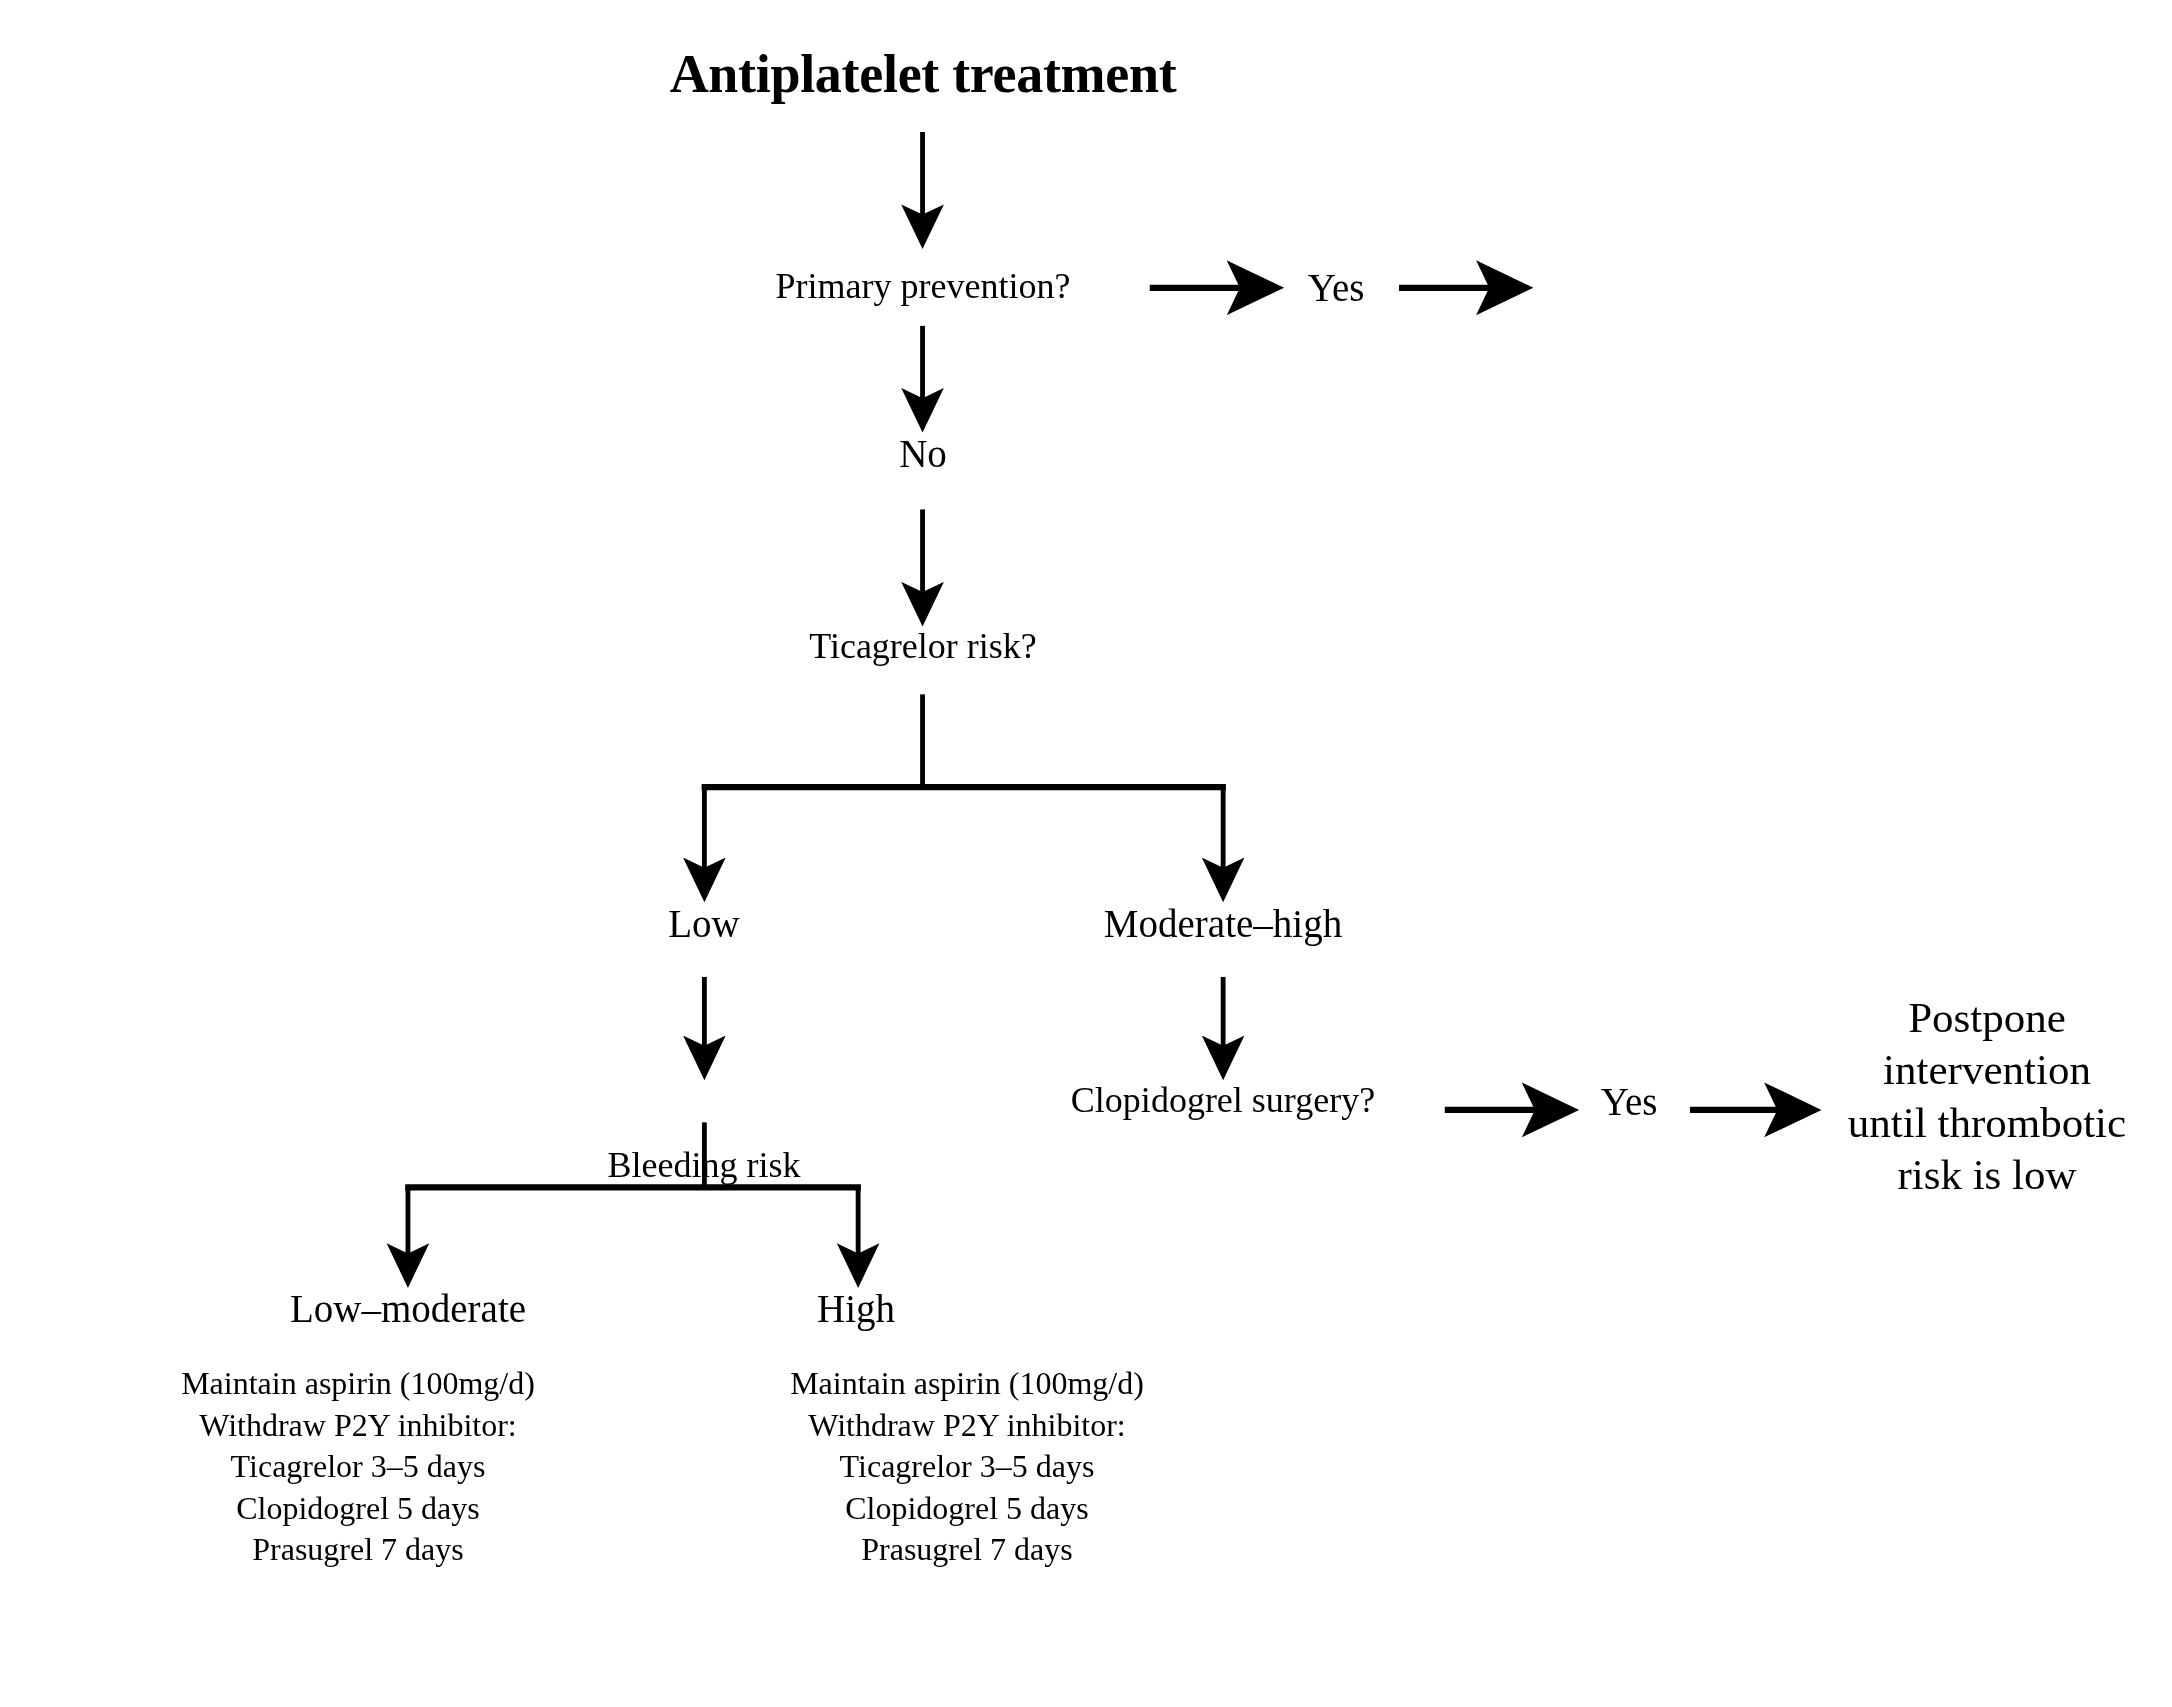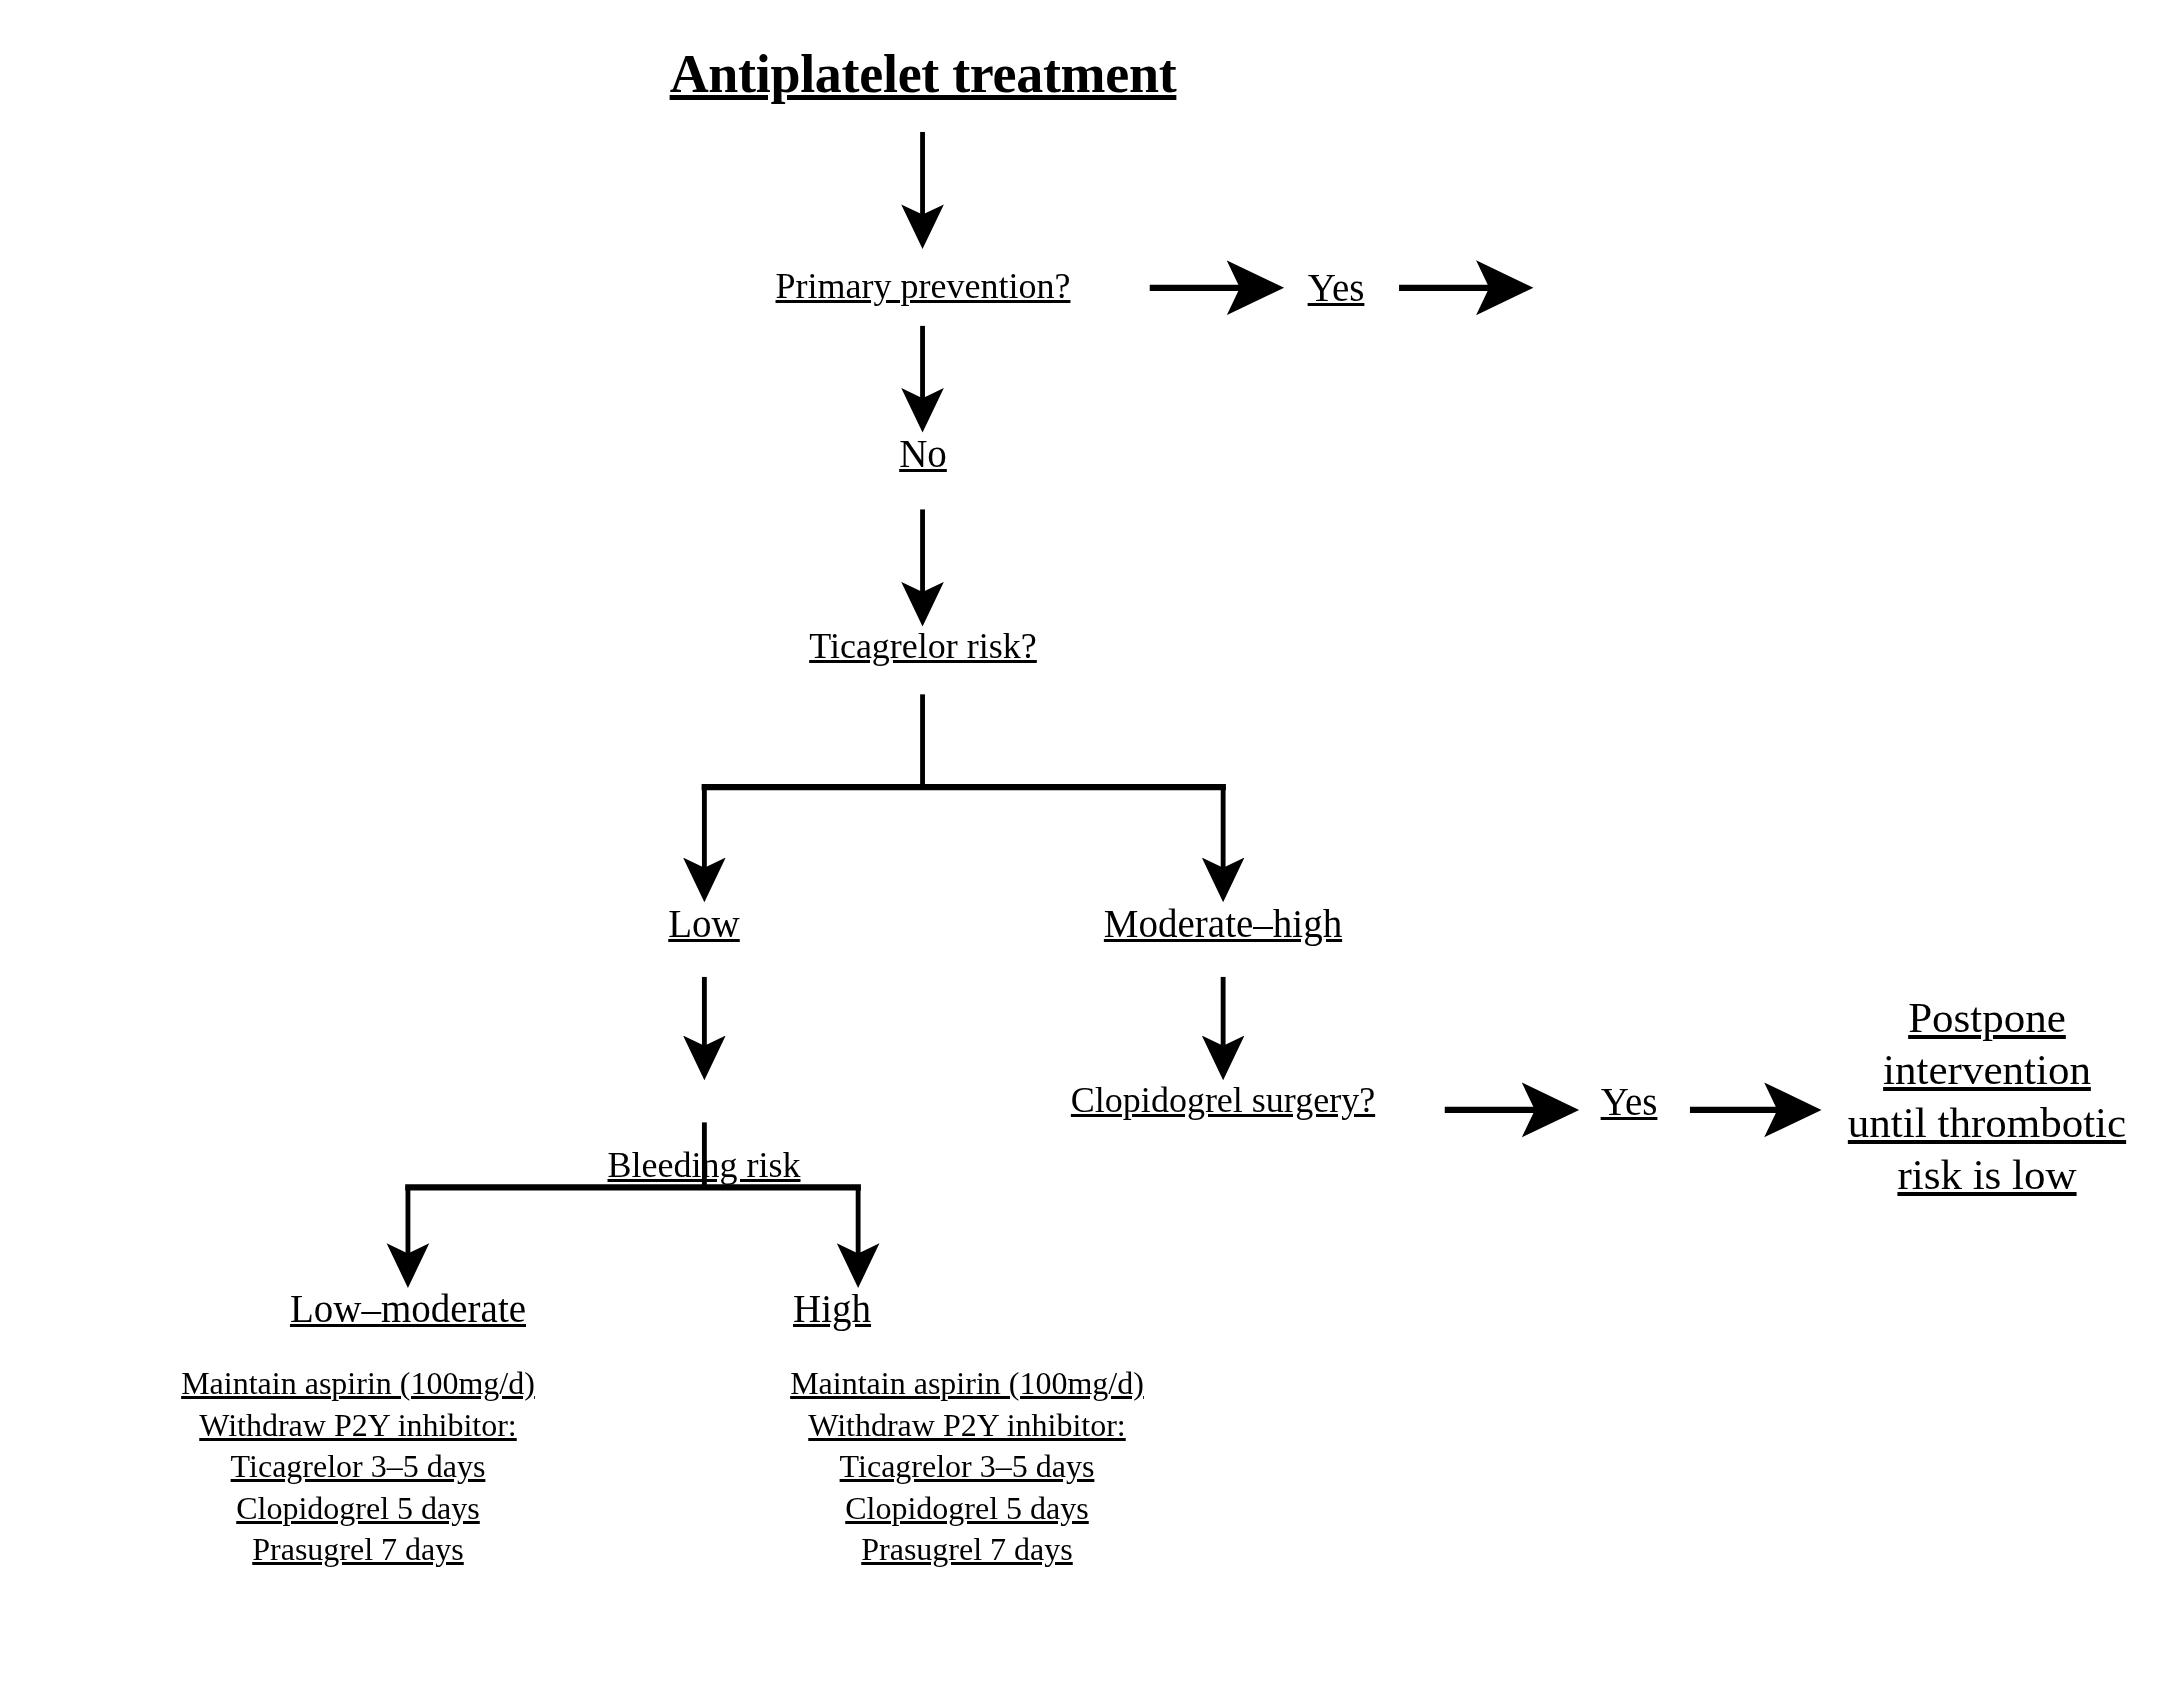--- a/index.html
+++ b/index.html
@@ -25,21 +25,20 @@
     width: 2172px;
     height: 1708px;
     pointer-events: none;
   }
   .node {
     position: absolute;
     white-space: nowrap;
     text-align: center;
     line-height: 1.18;
     color: #000;
-    text-decoration: underline;
   }
   .node.block {
     white-space: normal;
   }
   .title {
     font-size: 54px;
     font-weight: bold;
     letter-spacing: -0.3px;
   }
   .q {
@@ -135,21 +134,21 @@
 
   <div class="node block multi" style="left:1987px; top:992px; transform:translateX(-50%); width:374px;">
     <span class="row">Postpone</span>
     <span class="row">intervention</span>
     <span class="row">until thrombotic</span>
     <span class="row">risk is low</span>
   </div>
 
   <div class="node lbl" style="left:408px; top:1286px; transform:translateX(-50%);text-align:right;">Low–moderate</div>
 
-  <div class="node lbl" style="left:832px; top:1286px; transform:translateX(-50%);">High</div>
+  <div class="node lbl" style="left:856px; top:1286px; transform:translateX(-50%);">High</div>
 
   <div class="node block list" style="left:358px; top:1363px; transform:translateX(-50%); width:623px;">
     <span class="row">Maintain aspirin (100mg/d)</span>
     <span class="row">Withdraw P2Y inhibitor:</span>
     <span class="row">Ticagrelor 3–5 days</span>
     <span class="row">Clopidogrel 5 days</span>
     <span class="row">Prasugrel 7 days</span>
   </div>
 
   <div class="node block list" style="left:967px; top:1363px; transform:translateX(-50%); width:623px;">

